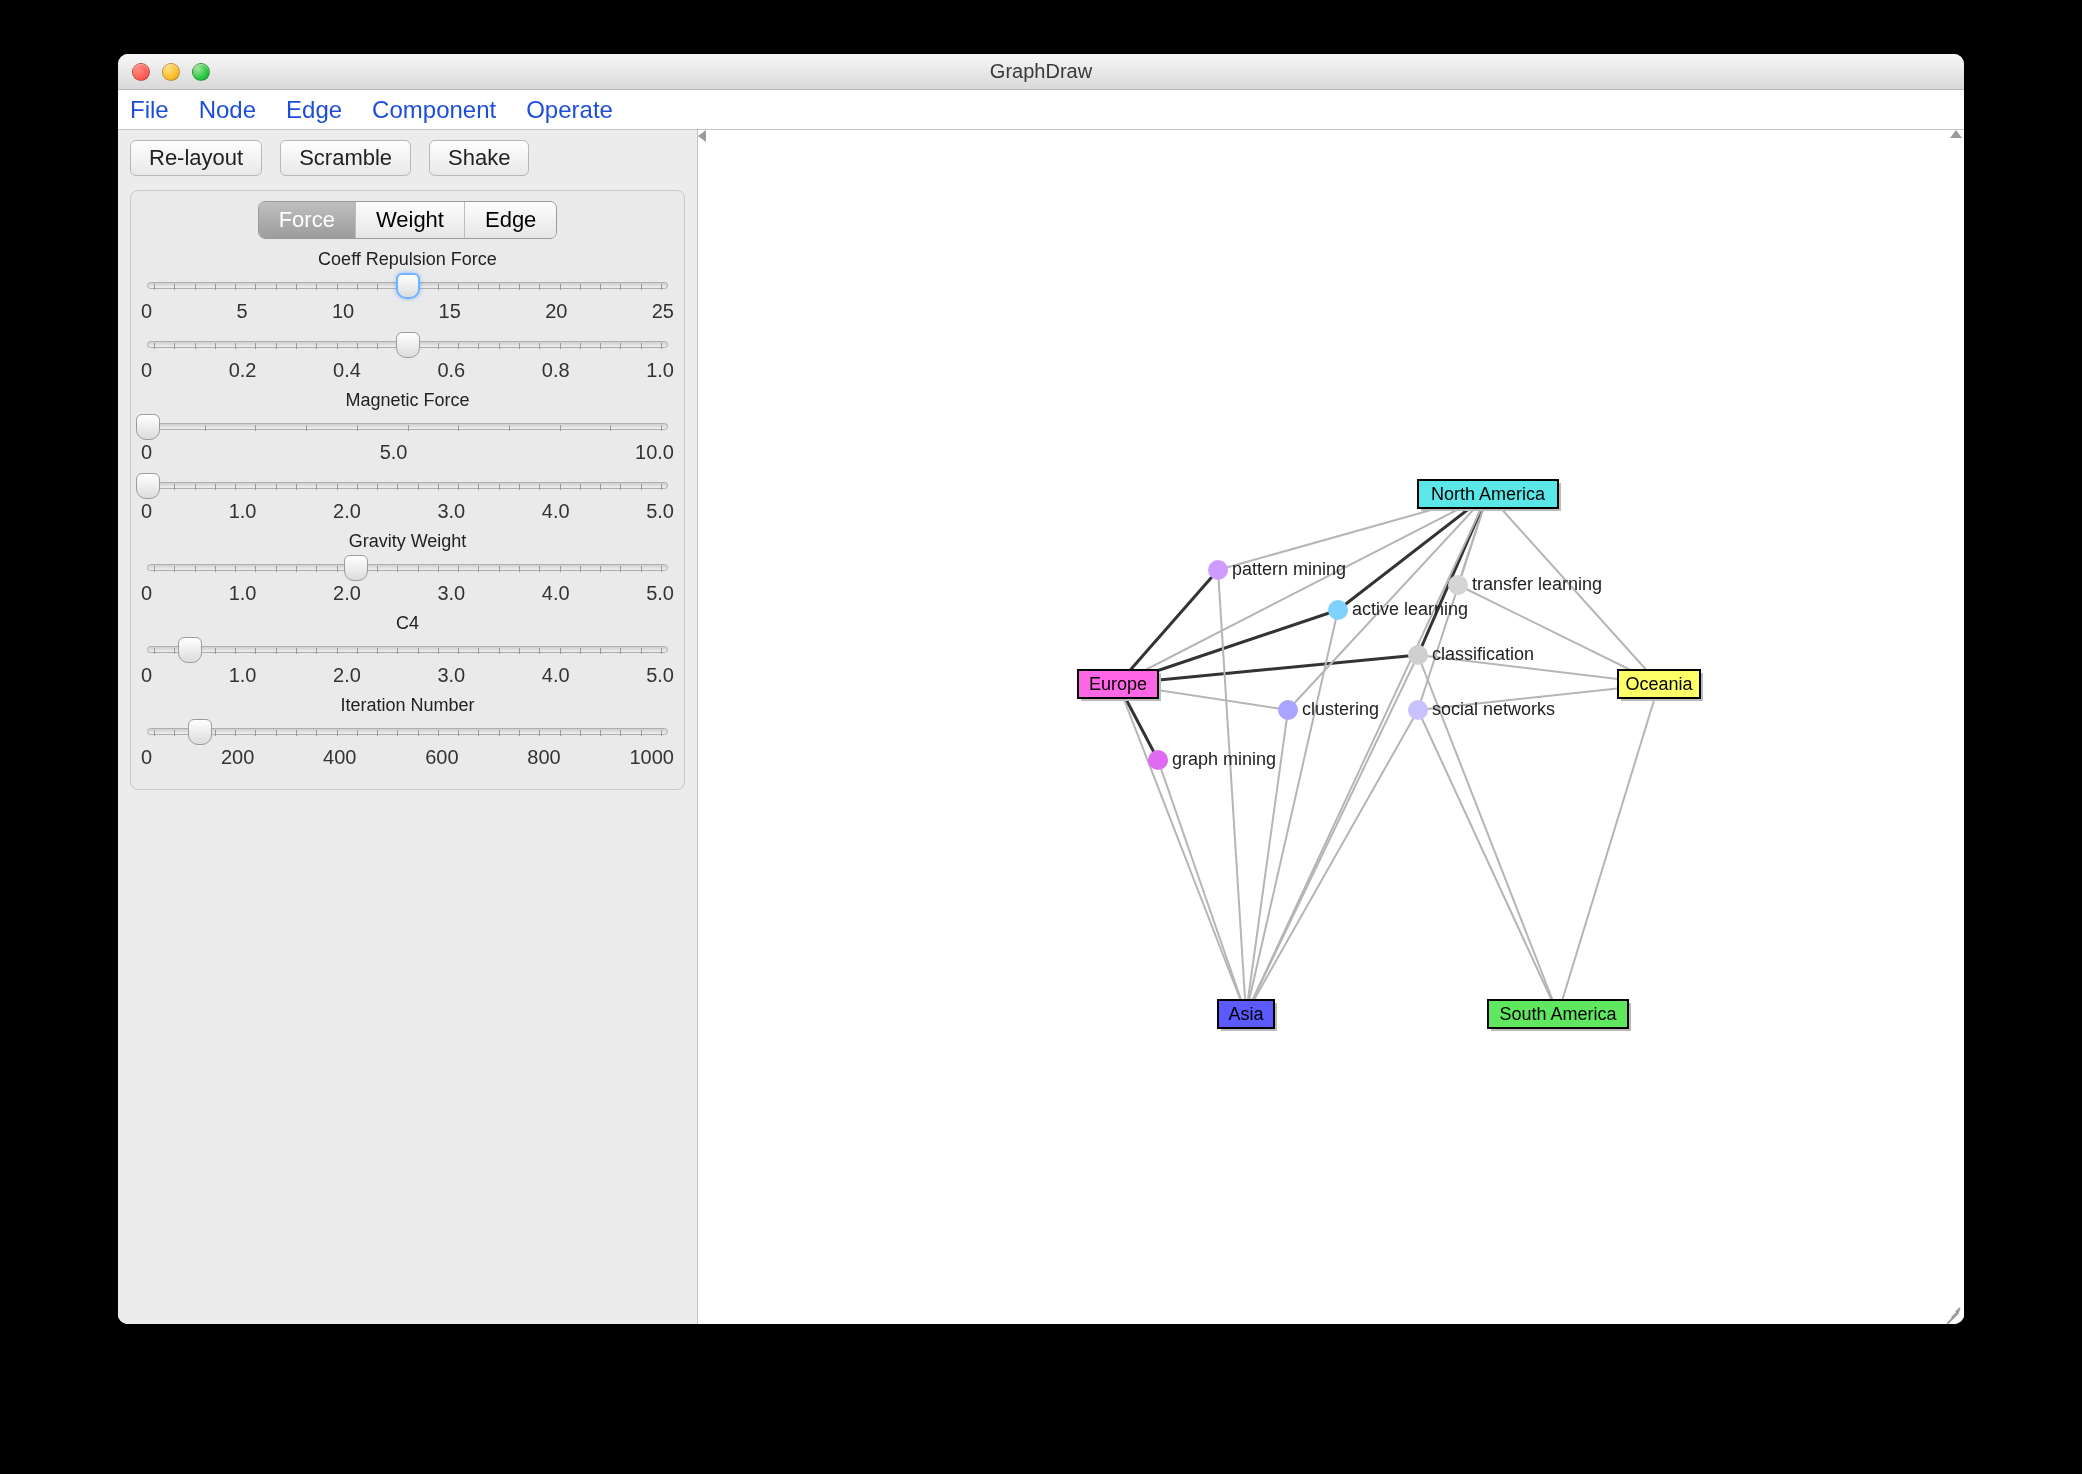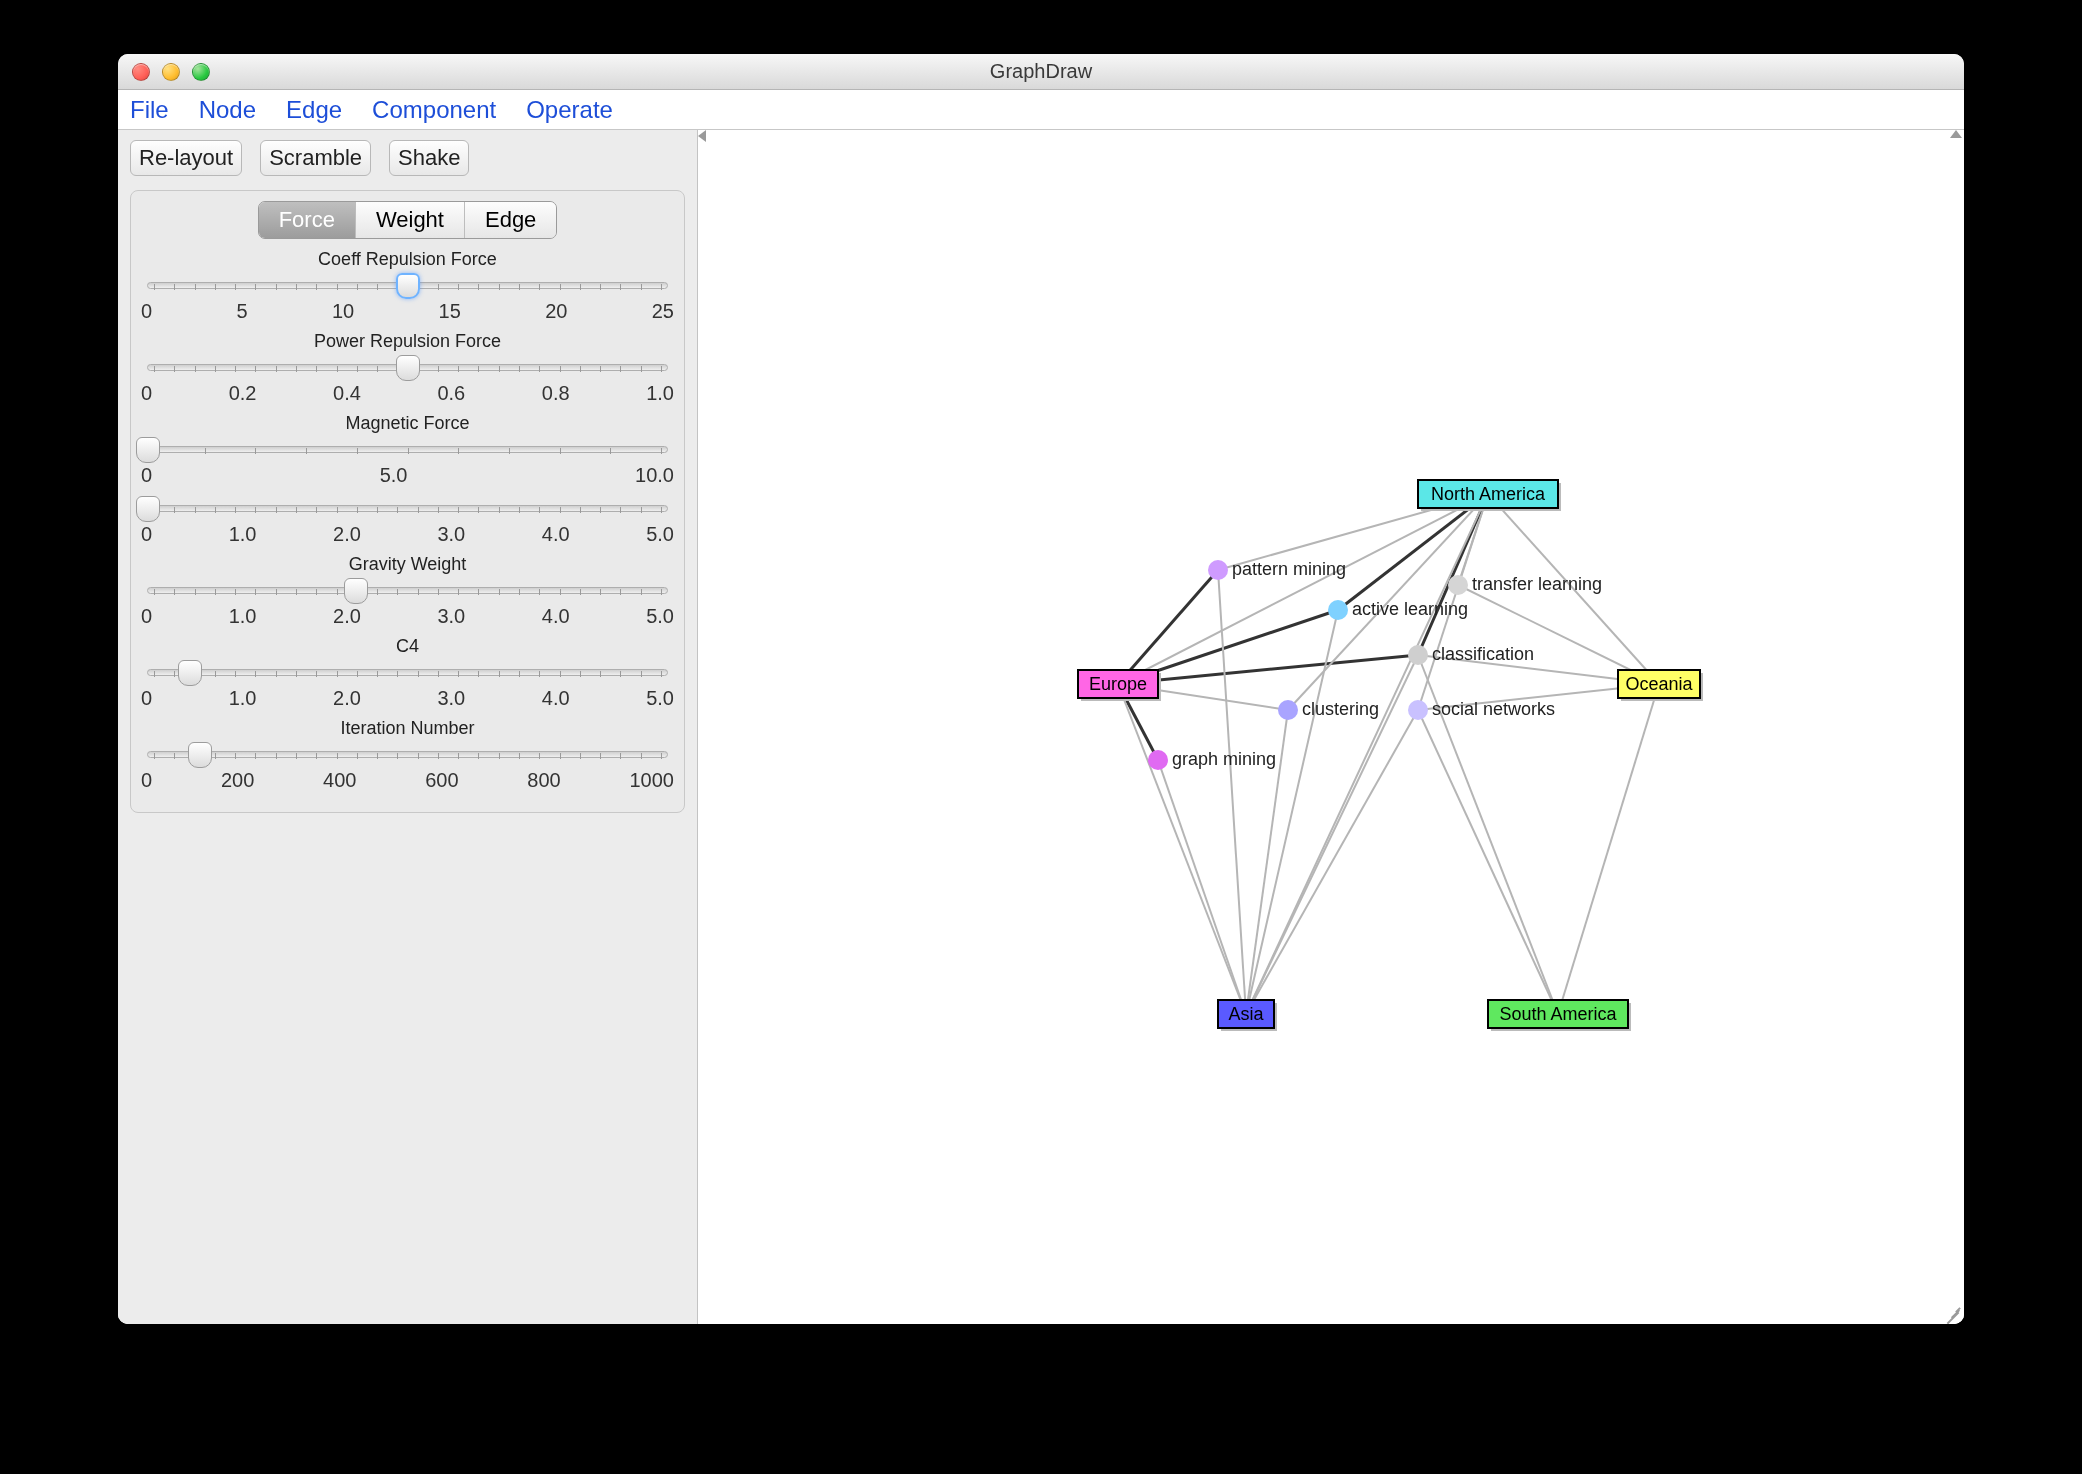--- a/index.html
+++ b/index.html
@@ -88,21 +88,21 @@
   }
   .toolbar-row {
     display: flex;
     gap: 18px;
     margin-bottom: 14px;
   }
   .btn {
     background: linear-gradient(#fefefe, #e8e8e8);
     border: 1px solid #b8b8b8;
     border-radius: 6px;
-    padding: 4px 8px;
+    padding: 4px 18px;
     font-size: 22px;
     color: #222;
     box-shadow: 0 1px 0 rgba(255,255,255,0.6) inset;
     cursor: default;
   }
   .panel {
     border: 1px solid #c8c8c8;
     border-radius: 8px;
     background: #eaeaea;
     padding: 10px 10px 12px 10px;
@@ -295,21 +295,20 @@
     <div class="slider-ticks">
                   <span class="wlabel">0</span>
                   <span class="wlabel">5</span>
                   <span class="wlabel">10</span>
                   <span class="wlabel">15</span>
                   <span class="wlabel">20</span>
                   <span class="wlabel">25</span>
                 </div>
   </div>
               <div class="slider-block">
-    <div class="slider-label">Power Repulsion Force</div>
     <div class="slider-track-wrap">
       <div class="slider-track">
         <div class="minor-ticks">
                       <i style="left:0%"></i>
                       <i style="left:4%"></i>
                       <i style="left:8%"></i>
                       <i style="left:12%"></i>
                       <i style="left:16%"></i>
                       <i style="left:20%"></i>
                       <i style="left:24%"></i>

